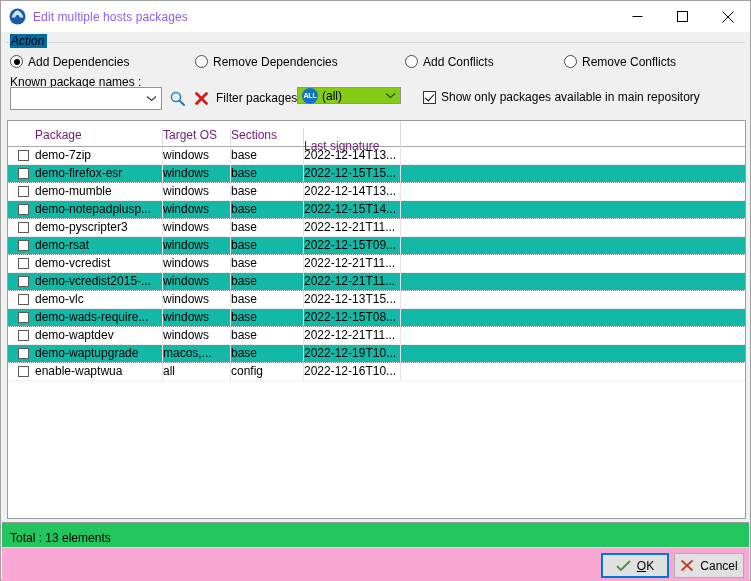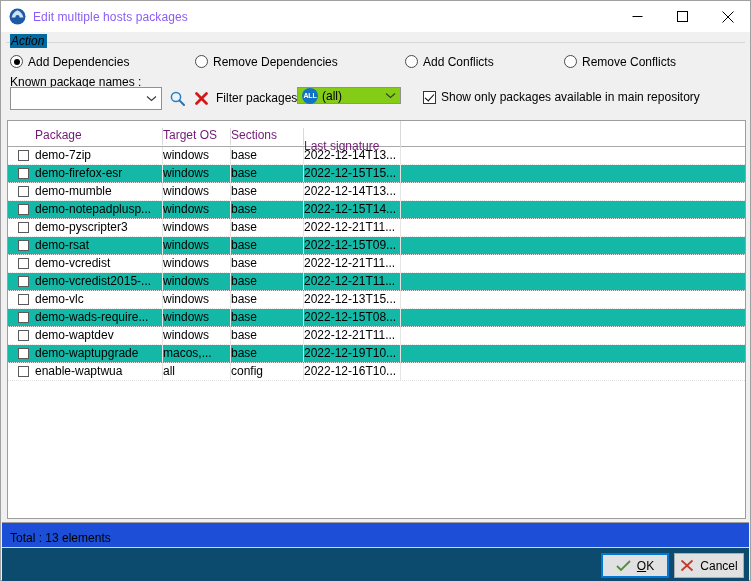--- a/index.html
+++ b/index.html
@@ -337,38 +337,38 @@
     background: #ffffff;
   }
 
   
   .statusbar {
     position: absolute;
     left: 1px;
     right: 1px;
     top: 521px;
     height: 38px;
-    background: #1d4ed8;
+    background: #22c55e;
     border-top: 1px solid #9d9d9d;
   }
   .status-text {
     position: absolute;
     left: 8px;
     top: 8px;
     font-size: 12px;
   }
 
   
   .buttonbar {
     position: absolute;
     left: 1px;
     right: 1px;
     top: 546px;
     height: 34px;
-    background: #0c4a6e;
+    background: #f9a8d4;
     border-top: 1px solid #d9d9d9;
   }
   .btn {
     position: absolute;
     top: 5px;
     height: 25px;
     box-sizing: border-box;
     background: #e1e1e1;
     border: 1px solid #adadad;
     display: flex;

